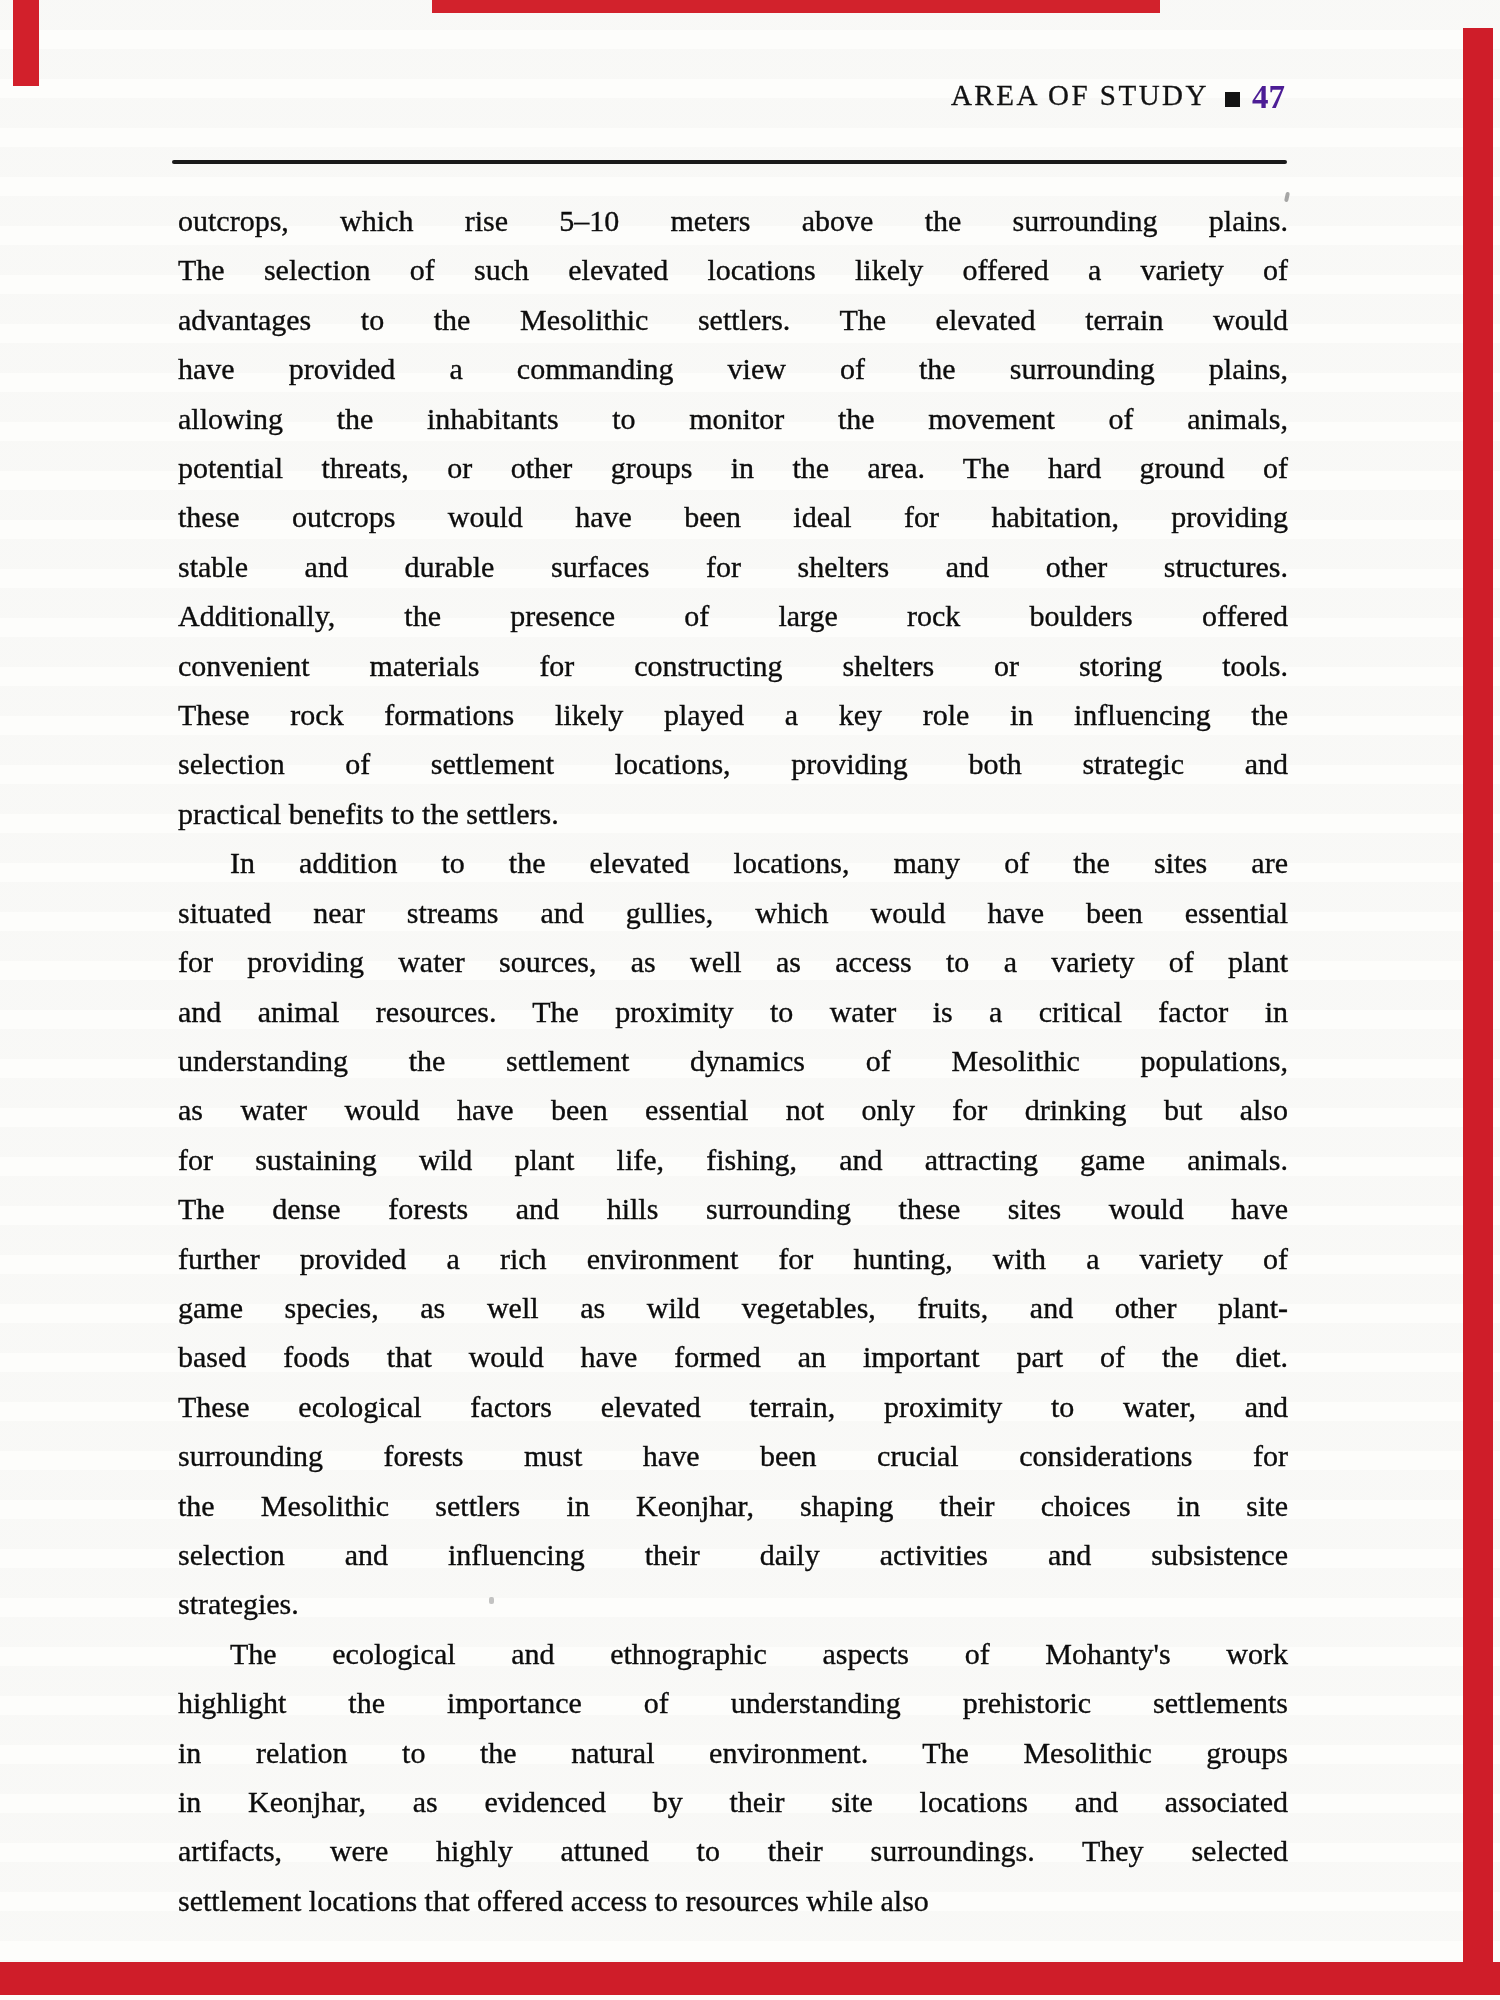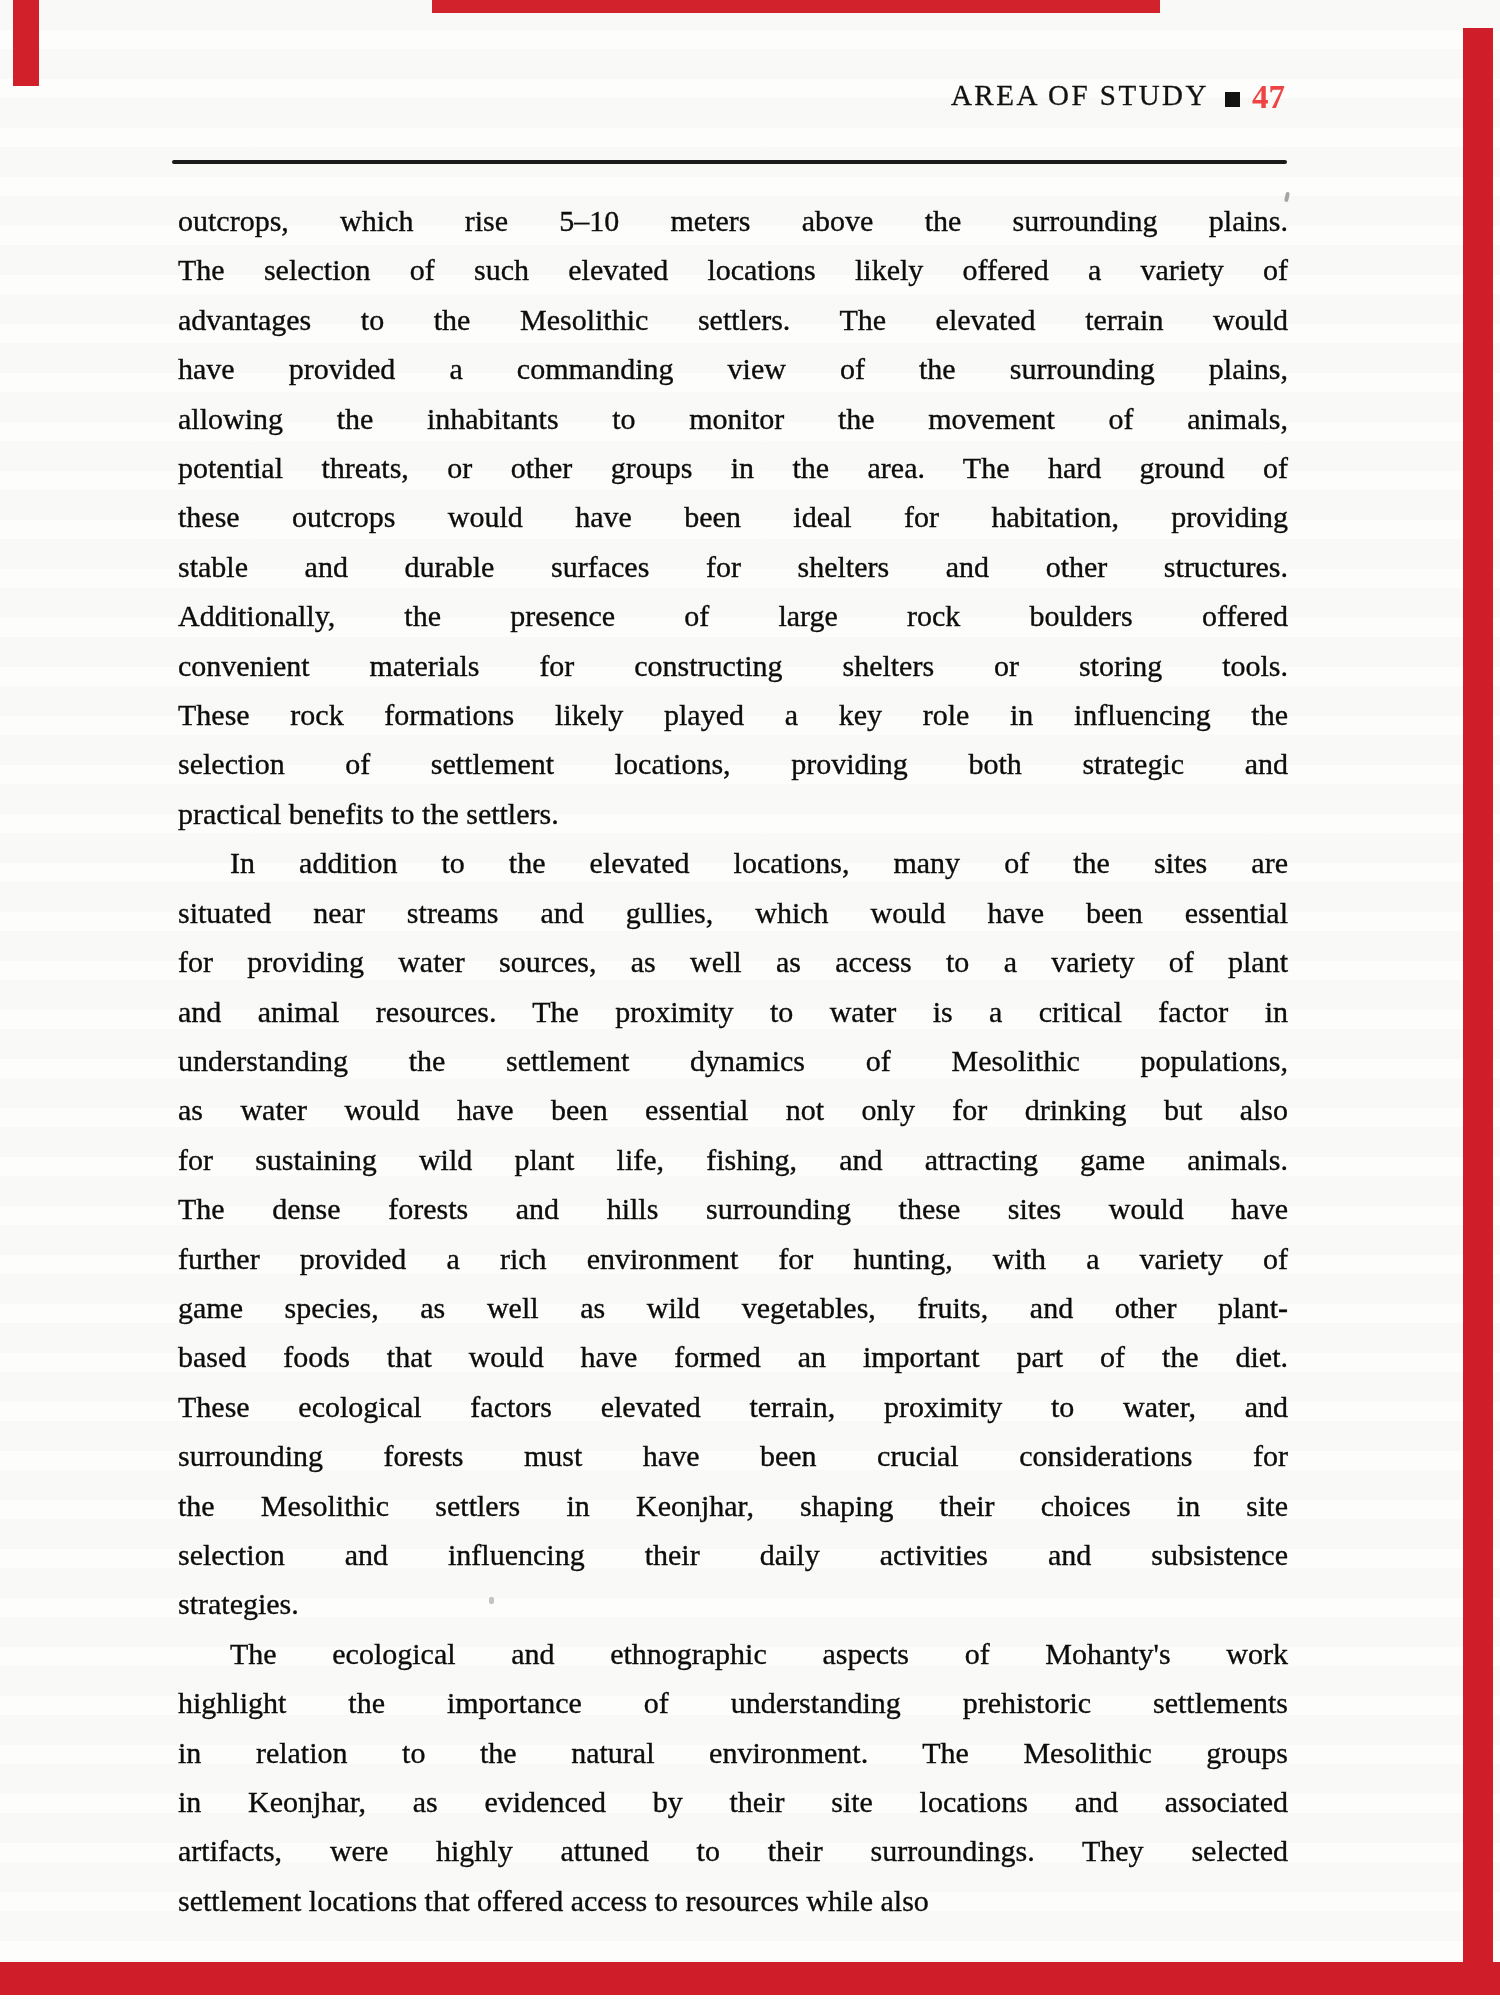--- a/index.html
+++ b/index.html
@@ -47,21 +47,21 @@
     display: inline-block;
     width: 15px; height: 15px;
     background: #131313;
     margin: 0 12px 0 16px;
     align-self: center;
     transform: translateY(2px);
   }
   .pageno {
     font-size: 33px;
     font-weight: bold;
-    color: #ef4444;
+    color: #4c1d95;
   }
   .rule {
     position: absolute;
     left: 172px; top: 160px;
     width: 1115px; height: 4px;
     background: #1a1a1a;
     border-radius: 2px;
     z-index: 2;
   }
   main {

